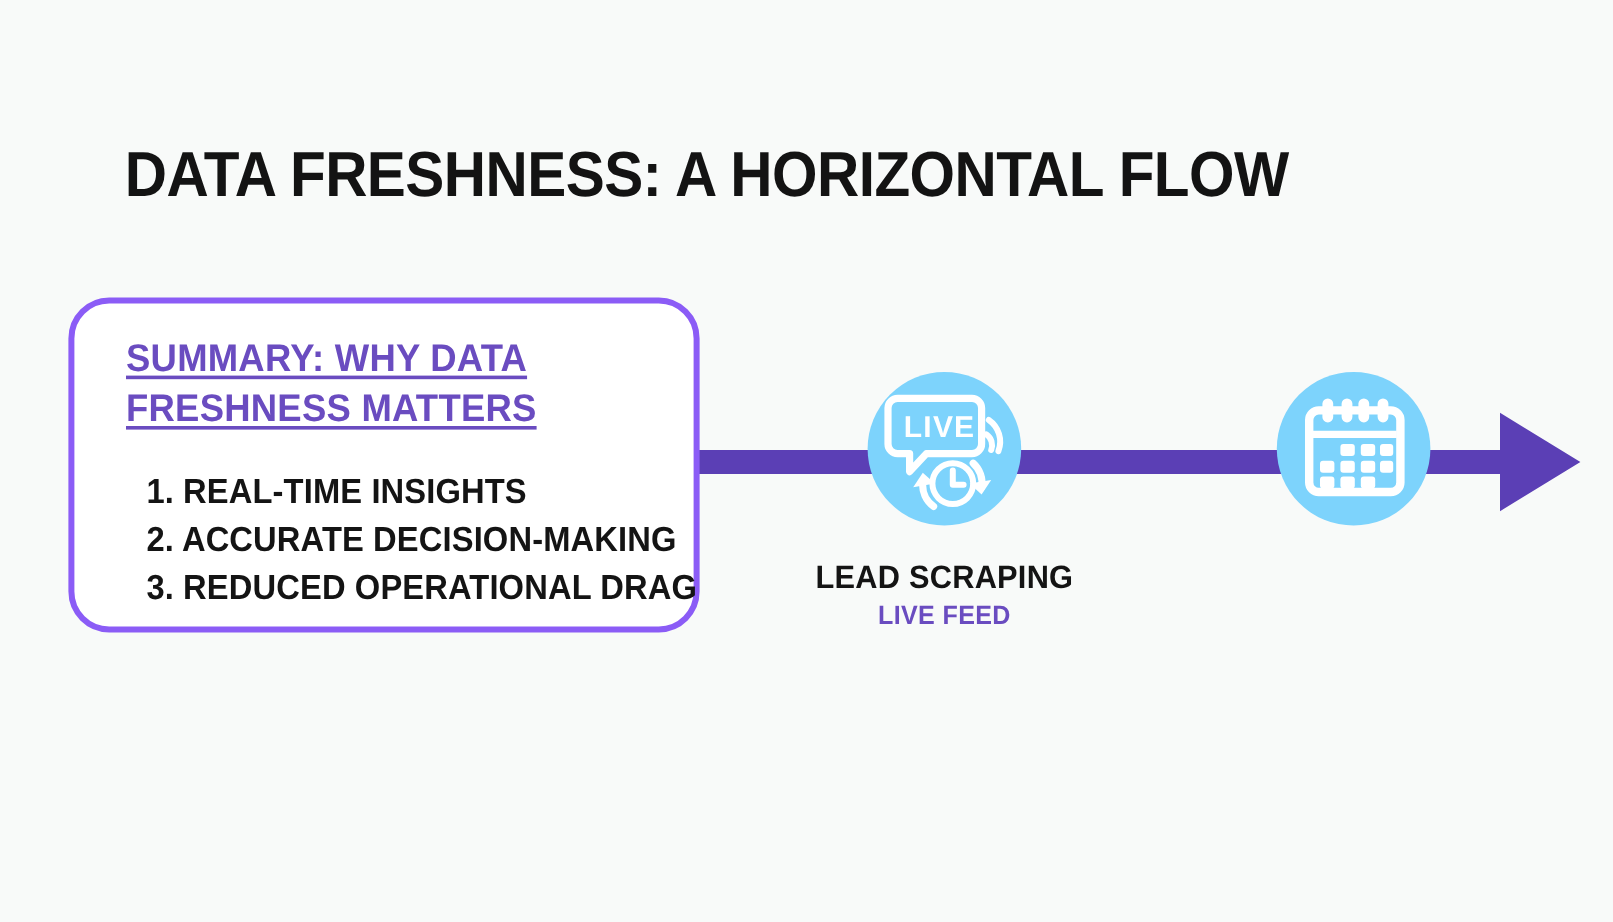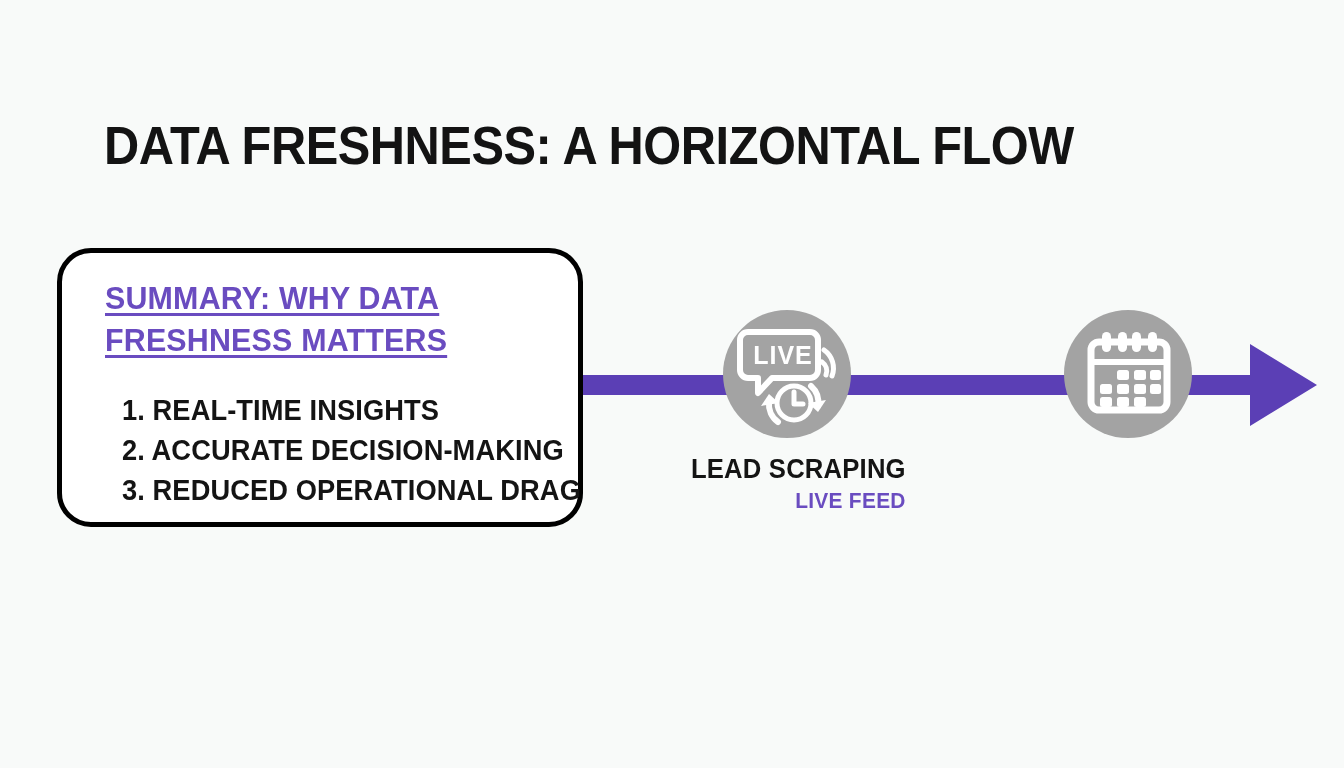--- a/index.html
+++ b/index.html
@@ -51,21 +51,21 @@
 
   
   .summary-card {
     position: absolute;
     left: 57px;
     top: 248px;
     width: 526px;
     height: 279px;
     box-sizing: border-box;
     background: #ffffff;
-    border: 5px solid #000000;
+    border: 5px solid #8b5cf6;
     border-radius: 34px;
     z-index: 5;
   }
   .summary-heading {
     position: absolute;
     left: 43px;
     top: 24px;
     width: 420px;
     font-family: "Liberation Sans Narrow", "Liberation Sans", sans-serif;
     font-size: 32px;
@@ -103,33 +103,32 @@
   
   .node {
     position: absolute;
     z-index: 4;
     text-align: center;
   }
   .node-circle {
     width: 128px;
     height: 128px;
     border-radius: 50%;
-    background: #a3a3a3;
+    background: #7dd3fc;
     position: relative;
     margin: 0 auto;
   }
   .node-circle svg {
     position: absolute;
     left: 0;
     top: 0;
   }
   .node-labels {
-    margin-top: 17px;
+    margin-top: 29px;
     white-space: nowrap;
-    text-align: right;
   }
   .node-title {
     font-family: "Liberation Sans Narrow", "Liberation Sans", sans-serif;
     font-size: 27px;
     font-weight: 700;
     color: #141414;
     letter-spacing: 0.2px;
     line-height: 1.1;
     transform: scaleX(0.95);
     display: block;

